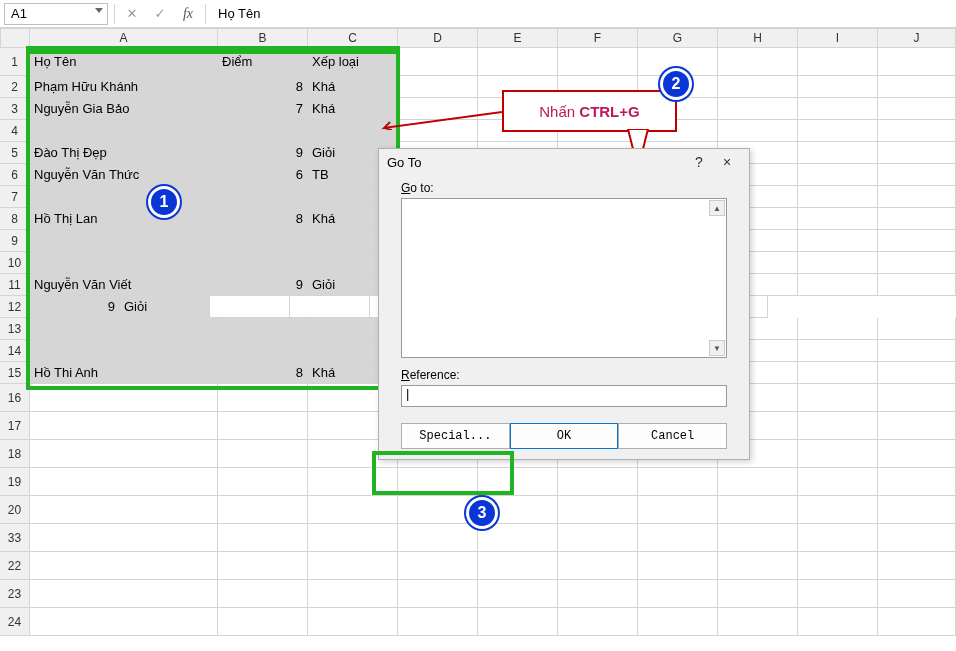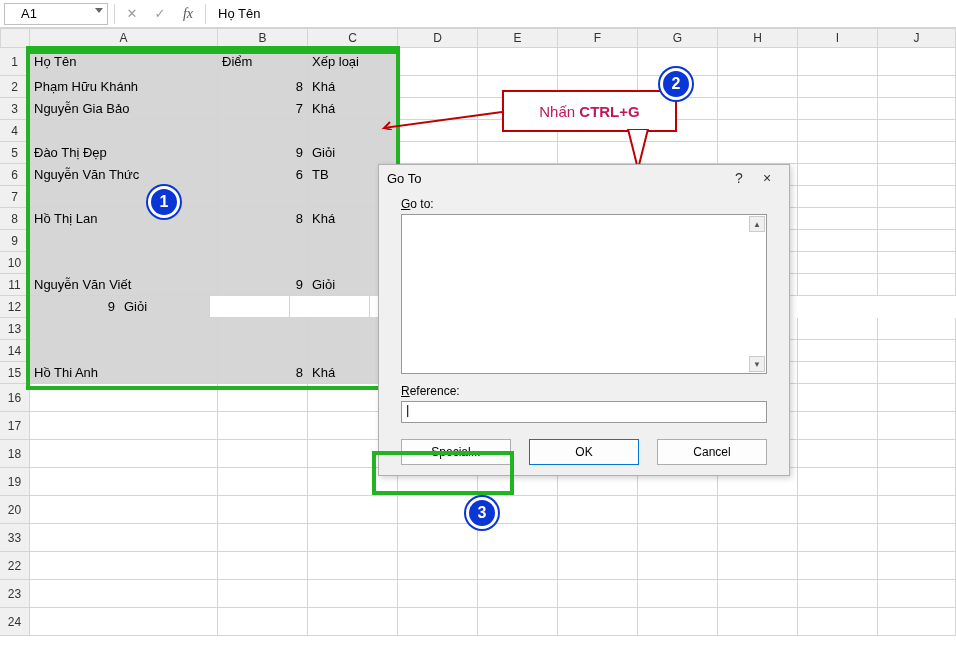--- a/index.html
+++ b/index.html
@@ -1,20 +1,20 @@
 <!DOCTYPE html>
 <html><head>
 <meta charset="utf-8">
 <style>
   * { box-sizing: border-box; margin: 0; padding: 0; }
   body { font-family: "Segoe UI", Tahoma, sans-serif; font-size: 13px; background: #fff; position: relative; width: 956px; height: 651px; overflow: hidden; }
   
   
   .formula-bar { display: flex; align-items: center; height: 28px; border-bottom: 1px solid #d4d4d4; padding: 2px 4px; gap: 6px; }
-  .name-box { width: 104px; height: 22px; border: 1px solid #c0c0c0; background: #fff; display: flex; align-items: center; padding: 0 16px; position: relative; }
+  .name-box { width: 104px; height: 22px; border: 1px solid #c0c0c0; background: #fff; display: flex; align-items: center; padding: 0 6px; position: relative; }
   .name-box .dd { position: absolute; right: 4px; top: 4px; width: 0; height: 0; border-left: 4px solid transparent; border-right: 4px solid transparent; border-top: 5px solid #666; }
   .fb-sep { width: 1px; height: 20px; background: #d4d4d4; }
   .fb-btn { width: 22px; height: 22px; display: flex; align-items: center; justify-content: center; color: #999; font-size: 13px; }
   .fx { font-style: italic; font-family: Georgia, serif; color: #555; font-size: 14px; }
   .formula-input { flex: 1; height: 22px; padding: 0 6px; display: flex; align-items: center; font-size: 13px; }
   
   
   .grid { position: relative; }
   .col-headers { display: flex; }
   .corner { width: 30px; height: 20px; border: 1px solid #d4d4d4; background: #f0f0f0; }
@@ -29,33 +29,33 @@
   .cell { border-right: 1px solid #d4d4d4; border-bottom: 1px solid #d4d4d4; padding: 0 4px; display: flex; align-items: center; overflow: hidden; white-space: nowrap; }
   .cell.num { justify-content: flex-end; }
   .sel { background: #d6d6d6; }
   .row-std { height: 22px; } .row-std .cell { height: 22px; }
   .row-tall { height: 28px; } .row-tall .cell { height: 28px; }
   .row-h.std { height: 22px; } .row-h.tall { height: 28px; }
   
   .sel-overlay { position: absolute; border: 4px solid #21b321; pointer-events: none; }
   
   
-  .dialog { position: absolute; left: 378px; top: 164px; width: 412px; background: #f0f0f0; border: 1px solid #b0b0b0; box-shadow: 2px 2px 6px rgba(0,0,0,0.18); }
+  .dialog { position: absolute; left: 378px; top: 148px; width: 372px; background: #f0f0f0; border: 1px solid #b0b0b0; box-shadow: 2px 2px 6px rgba(0,0,0,0.18); }
   .dlg-title { display: flex; align-items: center; height: 26px; padding: 0 8px; }
   .dlg-title .t { flex: 1; font-size: 13px; color: #000; }
   .dlg-title .q, .dlg-title .x { width: 28px; text-align: center; font-size: 14px; color: #333; }
   .dlg-body { padding: 6px 22px 10px; }
   .dlg-label { font-size: 12px; margin-bottom: 3px; }
   .dlg-list { width: 100%; height: 160px; background: #fff; border: 1px solid #999; position: relative; }
   .dlg-list .sb-up, .dlg-list .sb-dn { position: absolute; right: 1px; width: 16px; height: 16px; background: #f0f0f0; border: 1px solid #ccc; display: flex; align-items: center; justify-content: center; font-size: 8px; color: #555; }
   .dlg-list .sb-up { top: 1px; } .dlg-list .sb-dn { bottom: 1px; }
   .dlg-ref { margin-top: 10px; }
   .dlg-input { width: 100%; height: 22px; border: 1px solid #999; background: #fff; padding: 0 4px; }
   .dlg-caret { font-size: 13px; color: #000; }
-  .dlg-buttons { display: flex; justify-content: space-between; margin-top: 16px; }
+  .dlg-buttons { display: flex; justify-content: space-between; margin-top: 16px; font-family: Liberation Mono, monospace; }
   .dlg-btn { width: 110px; height: 26px; background: #fdfdfd; border: 1px solid #adadad; font-size: 12px; display: flex; align-items: center; justify-content: center; cursor: pointer; }
   .dlg-btn.primary { border: 1px solid #0078d7; }
   .special-box { position: absolute; left: 372px; top: 451px; width: 142px; height: 44px; border: 4px solid #21b321; pointer-events: none; }
   
   
   .badge { position: absolute; width: 32px; height: 32px; border-radius: 50%; background: #0a36d6; border: 3px solid #fff; box-shadow: 0 0 0 2px #0a36d6; color: #fff; display: flex; align-items: center; justify-content: center; font-weight: bold; font-size: 16px; }
   
   
   .callout { position: absolute; left: 502px; top: 90px; width: 175px; height: 42px; background: #fff; border: 2px solid #c00000; display: flex; align-items: center; justify-content: center; font-size: 15px; color: #be185d; }
   .callout b { font-weight: bold; }

